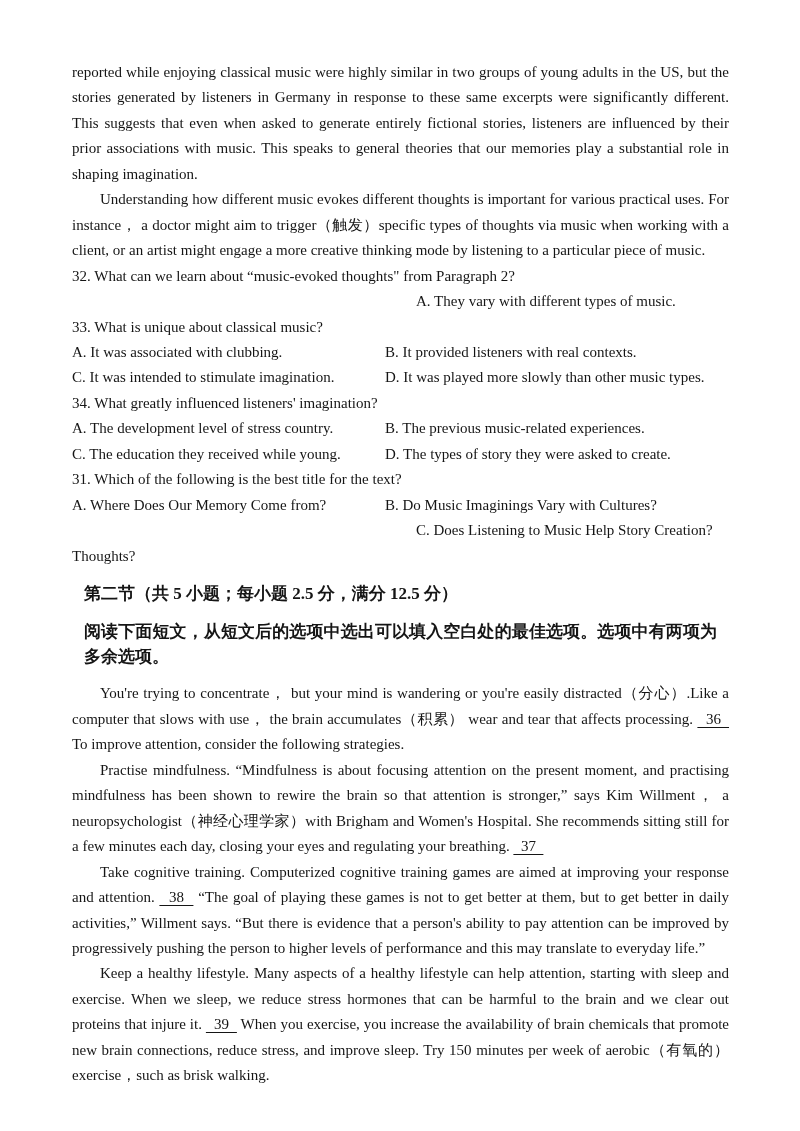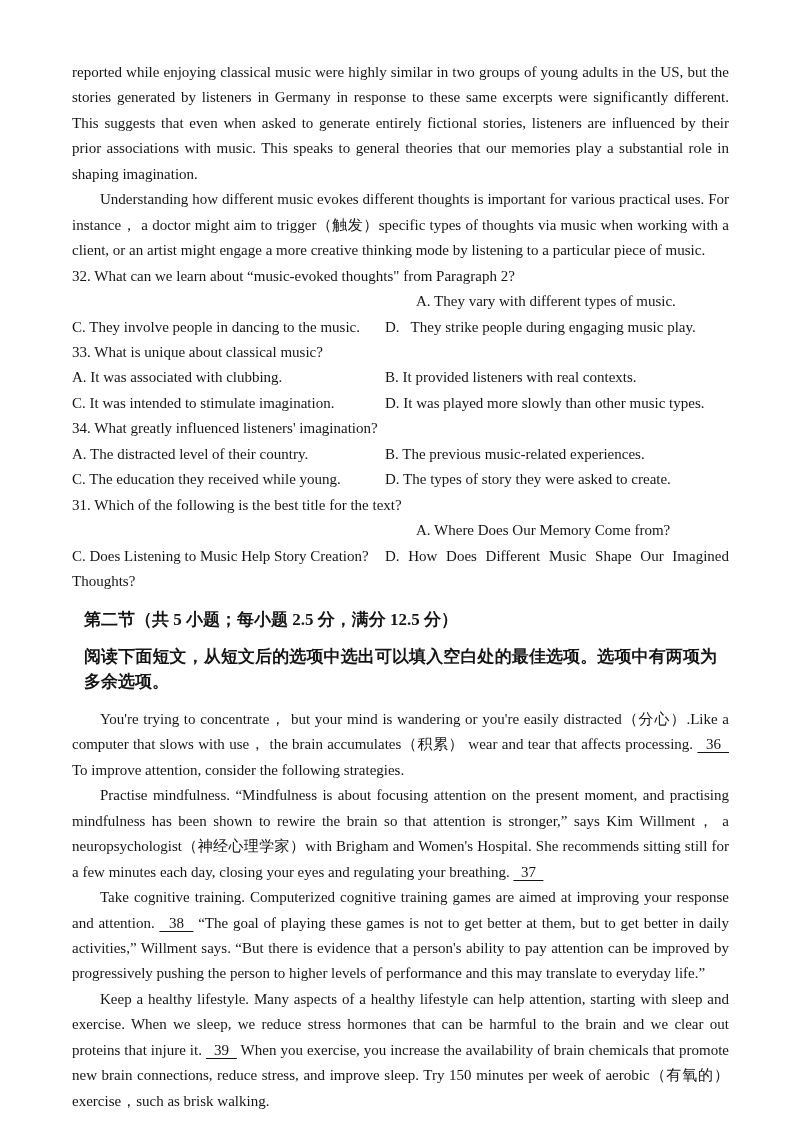--- a/index.html
+++ b/index.html
@@ -39,52 +39,48 @@
 
 <div class="page">
 
   <p class="para">reported while enjoying classical music were highly similar in two groups of young adults in the US, but the stories generated by listeners in Germany in response to these same excerpts were significantly different. This suggests that even when asked to generate entirely fictional stories, listeners are influenced by their prior associations with music. This speaks to general theories that our memories play a substantial role in shaping imagination.</p>
   <p class="para indent">Understanding how different music evokes different thoughts is important for various practical uses. For instance， a doctor might aim to trigger（触发）specific types of thoughts via music when working with a client, or an artist might engage a more creative thinking mode by listening to a particular piece of music.</p>
 
   <div class="line">32. What can we learn about “music-evoked thoughts" from Paragraph 2?</div>
   <div class="opt-row">
     <span class="opt-left">A. They vary with different types of music.</span>
   </div>
-  <div class="opt-row">
-    <span class="opt-left">C. They involve people in dancing to the music.</span>
-    <span class="opt-right">D.&nbsp;&nbsp; They strike people during engaging music play.</span>
-  </div>
 
   <div class="line">33. What is unique about classical music?</div>
   <div class="opt-row">
     <span class="opt-left">A. It was associated with clubbing.</span>
     <span class="opt-right">B. It provided listeners with real contexts.</span>
   </div>
   <div class="opt-row">
     <span class="opt-left">C. It was intended to stimulate imagination.</span>
     <span class="opt-right">D. It was played more slowly than other music types.</span>
   </div>
 
   <div class="line">34. What greatly influenced listeners' imagination?</div>
   <div class="opt-row">
-    <span class="opt-left">A. The distracted level of their country.</span>
+    <span class="opt-left">A. The development level of stress country.</span>
     <span class="opt-right">B. The previous music-related experiences.</span>
   </div>
   <div class="opt-row">
     <span class="opt-left">C. The education they received while young.</span>
     <span class="opt-right">D. The types of story they were asked to create.</span>
   </div>
 
   <div class="line">31. Which of the following is the best title for the text?</div>
   <div class="opt-row">
     <span class="opt-left">A. Where Does Our Memory Come from?</span>
+    <span class="opt-right">B. Do Music Imaginings Vary with Cultures?</span>
   </div>
   <div class="opt-row">
     <span class="opt-left">C. Does Listening to Music Help Story Creation?</span>
-    <span class="opt-right justify-last">D. How Does Different Music Shape Our Imagined</span>
   </div>
   <div class="line">Thoughts?</div>
 
   <div class="cn">第二节（共 5 小题；每小题 2.5 分，满分 12.5 分）</div>
   <div class="cn">阅读下面短文，从短文后的选项中选出可以填入空白处的最佳选项。选项中有两项为多余选项。</div>
 
   <p class="para indent"><span>You're trying to concentrate， but your mind is wandering or you're easily distracted（分心）.Like a computer that slows with use， the brain accumulates（积累） wear and tear that affects processing. </span><span class="blank">&nbsp;&nbsp;36&nbsp;&nbsp;</span><span> To improve attention, consider the following strategies.</span></p>
   <p class="para indent"><span>Practise mindfulness. “Mindfulness is about focusing attention on the present moment, and practising mindfulness has been shown to rewire the brain so that attention is stronger,” says Kim Willment， a neuropsychologist（神经心理学家）with Brigham and Women's Hospital. She recommends sitting still for a few minutes each day, closing your eyes and regulating your breathing. </span><span class="blank">&nbsp;&nbsp;37&nbsp;&nbsp;</span></p>
   <p class="para indent"><span>Take cognitive training. Computerized cognitive training games are aimed at improving your response and attention. </span><span class="blank">&nbsp;&nbsp;38&nbsp;&nbsp;</span><span> “The goal of playing these games is not to get better at them, but to get better in daily activities,” Willment says. “But there is evidence that a person's ability to pay attention can be improved by progressively pushing the person to higher levels of performance and this may translate to everyday life.”</span></p>
   <p class="para indent"><span>Keep a healthy lifestyle. Many aspects of a healthy lifestyle can help attention, starting with sleep and exercise. When we sleep, we reduce stress hormones that can be harmful to the brain and we clear out proteins that injure it. </span><span class="blank">&nbsp;&nbsp;39&nbsp;&nbsp;</span><span> When you exercise, you increase the availability of brain chemicals that promote new brain connections, reduce stress, and improve sleep. Try 150 minutes per week of aerobic（有氧的）exercise，such as brisk walking.</span></p>

